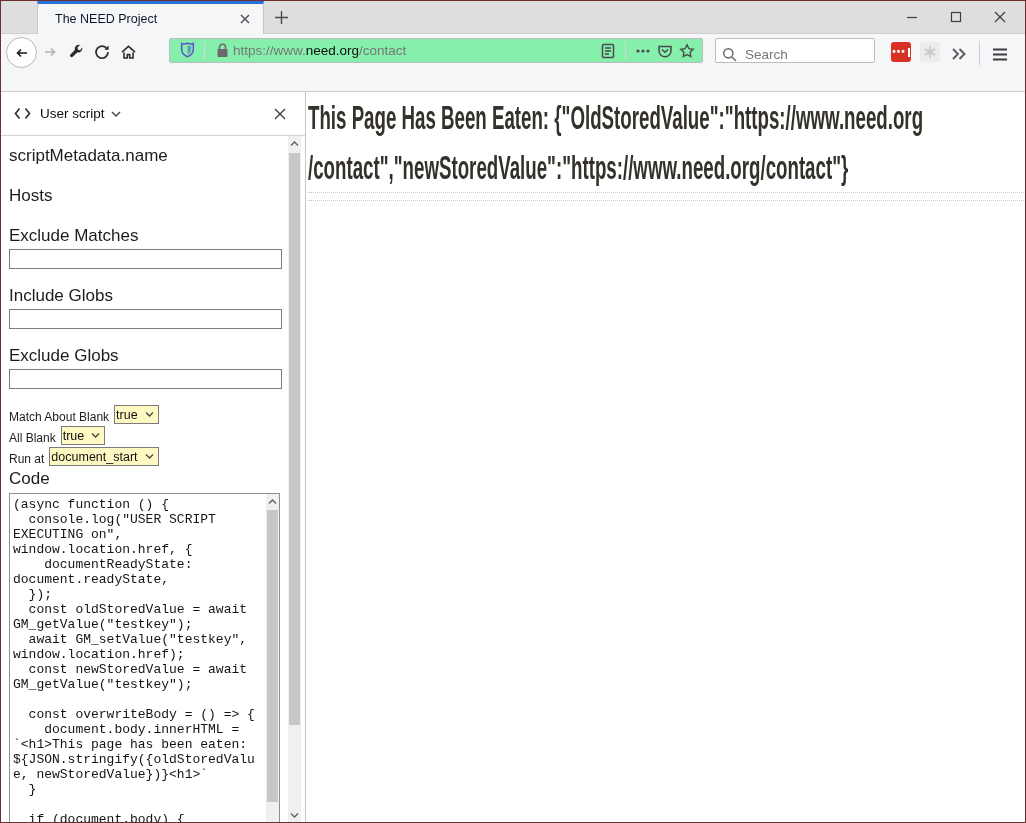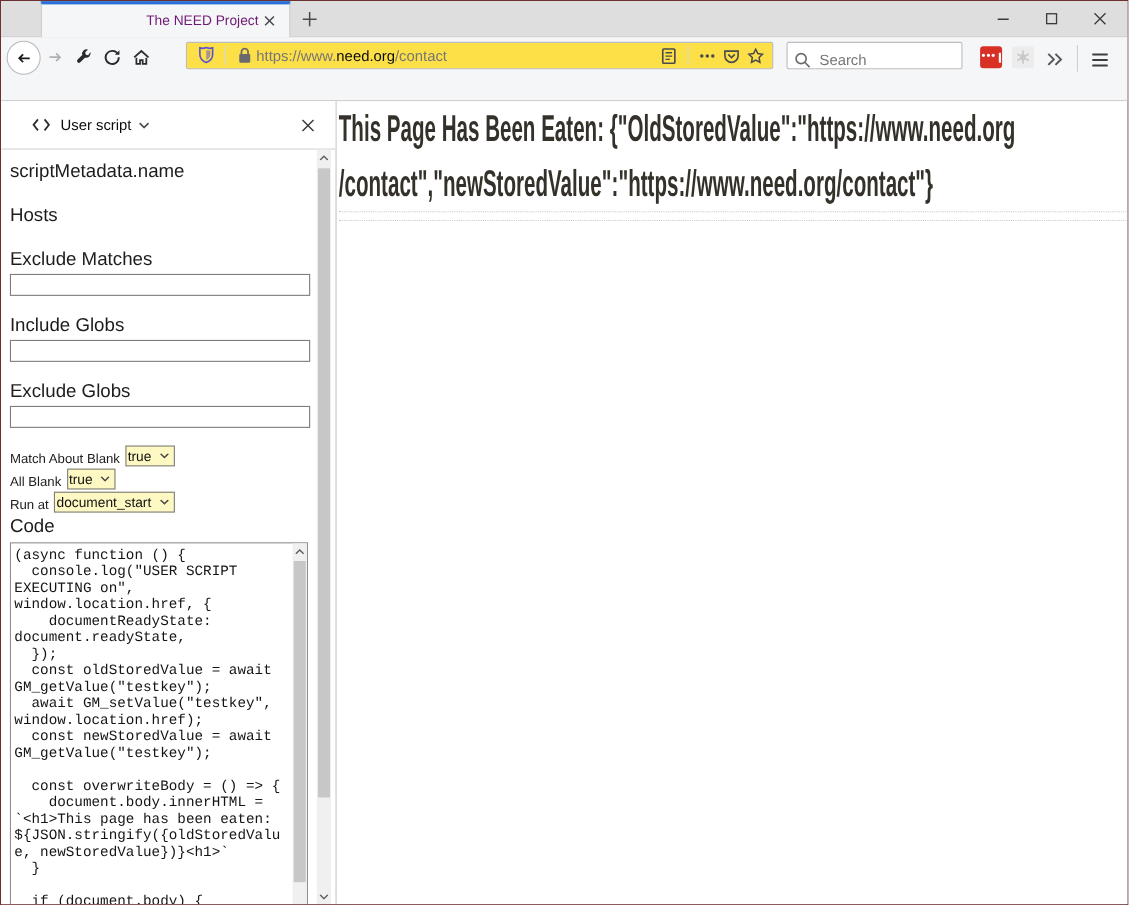--- a/index.html
+++ b/index.html
@@ -3,49 +3,49 @@
 <meta charset="utf-8">
 <style>
   * { margin:0; padding:0; box-sizing:border-box; }
   html,body { width:1026px; height:823px; font-family:"Liberation Sans", sans-serif; background:#fff; }
   .window { width:1026px; height:823px; border:1px solid #6d2f2f; display:flex; flex-direction:column; overflow:hidden; background:#fff; }
 
   
   .tabbar { height:33px; background:#dedede; display:flex; align-items:stretch; border-bottom:1px solid #cfcfcf; flex:none; }
   .tab-spacer { width:36px; flex:none; }
   .tab { width:227px; flex:none; background:#f5f6f7; border-left:1px solid #c6c6c6; border-right:1px solid #c6c6c6; border-top:3px solid #2b70d8; margin-bottom:-1px; display:flex; align-items:center; padding:0 8px 0 17px; }
-  .tab-title { font-size:12.5px; color:#701a75; flex:1; white-space:nowrap; overflow:hidden;text-align:right; }
+  .tab-title { font-size:12.5px; color:#0f172a; flex:1; white-space:nowrap; overflow:hidden; }
   .tab-close { width:20px; height:20px; display:flex; align-items:center; justify-content:center; color:#4a4a4f; }
   .newtab { width:34px; display:flex; align-items:center; justify-content:center; color:#4a4a4f; }
   .tabbar-stretch { flex:1; }
   .win-controls { display:flex; align-items:center; gap:14px; padding-right:10px; }
   .win-btn { width:30px; height:26px; display:flex; align-items:center; justify-content:center; color:#3c3c3c; }
 
   
   .toolbar { height:58px; background:#f5f6f7; border-bottom:1px solid #cccccc; display:flex; align-items:flex-start; padding:4px 6px 0 5px; flex:none; }
   .nav-btn { width:26px; height:26px; margin-top:1px; display:flex; align-items:center; justify-content:center; color:#2b2b2d; flex:none; }
   .back-circle { width:31px; height:31px; margin-top:-1px; border:1px solid #b9b9bb; border-radius:50%; background:#fff; display:flex; align-items:center; justify-content:center; color:#1b1b1d; flex:none; }
   .disabled { color:#b1b1b3; }
-  .urlbar { margin-left:28px; width:534px; height:25px; background:#fde047; border:1px solid #bdbdc0; border-radius:2px; display:flex; align-items:center; padding:0 4px 0 6px; flex:none; }
+  .urlbar { margin-left:28px; width:534px; height:25px; background:#86efac; border:1px solid #bdbdc0; border-radius:2px; display:flex; align-items:center; padding:0 4px 0 6px; flex:none; }
   .urlbar .sep { width:1px; height:17px; background:#d7d7db; margin:0 6px; flex:none; }
   .url-text { font-size:13.5px; color:#767676; white-space:nowrap; flex:1; overflow:hidden; }
   .url-text .domain { color:#0c0c0d; }
   .page-action { width:22px; height:22px; display:flex; align-items:center; justify-content:center; color:#4a4a4f; flex:none; }
   .searchbox { margin-left:12px; width:160px; height:25px; background:#fff; border:1px solid #bdbdc0; border-radius:2px; display:flex; align-items:flex-end; padding:0 6px; flex:none; }
   .search-ph { font-size:13.5px; color:#777; margin-left:8px; }
   .ext-red { margin-left:16px; width:20px; height:20px; margin-top:4px; background:#d93025; border-radius:3px; display:flex; align-items:center; justify-content:center; flex:none; }
   .ext-red .dots { color:#fff; font-size:10px; letter-spacing:1px; font-weight:bold; line-height:1; }
   .ext-red .bar { width:2px; height:9px; background:#fff; margin-left:2px; }
   .ext-faded { margin-left:9px; width:20px; height:20px; margin-top:4px; background:#ececec; border-radius:3px; display:flex; align-items:center; justify-content:center; color:#c9c9c9; flex:none; }
   .toolbar-sep { width:1px; height:24px; background:#d0d0d4; margin:3px 7px 0; flex:none; }
 
   
   .main { flex:1; display:flex; overflow:hidden; }
   .sidebar { width:305px; flex:none; border-right:1px solid #c5c5c5; background:#fff; position:relative; overflow:hidden; }
-  .sb-header { height:44px; display:flex; align-items:center; padding:0 14px 0 28px; border-bottom:1px solid #d4d4d4; background:#fff; }
+  .sb-header { height:44px; display:flex; align-items:center; padding:0 14px 0 13px; border-bottom:1px solid #d4d4d4; background:#fff; }
   .sb-title { font-size:13.5px; color:#0c0c0d; margin:0 6px 0 9px; }
   .sb-caret { color:#4a4a4f; }
   .sb-close { margin-left:auto; color:#3a3a3e; width:22px; height:22px; display:flex; align-items:center; justify-content:center; }
   .sb-body { padding:10px 0 0 8px; }
   .f-label { font-size:17px; color:#1c1c1c; margin-bottom:3px; }
   .f-input { width:273px; height:20px; border:1px solid #7c7c7c; background:#fff; font-size:13px; font-family:"Liberation Sans",sans-serif; padding:0 4px; color:#111; display:block; border-radius:0; }
   .gap { height:17px; }
   .selrow { display:flex; align-items:flex-end; margin-bottom:2px; height:19px; }
   .sel-label { font-size:12px; color:#1c1c1c; margin-right:5px; }
   .fakeselect { height:19px; border:1px solid #7c7c7c; background:#fef9c3; display:inline-flex; align-items:center; font-size:12.5px; color:#111; padding:0 4px 0 1px; }

